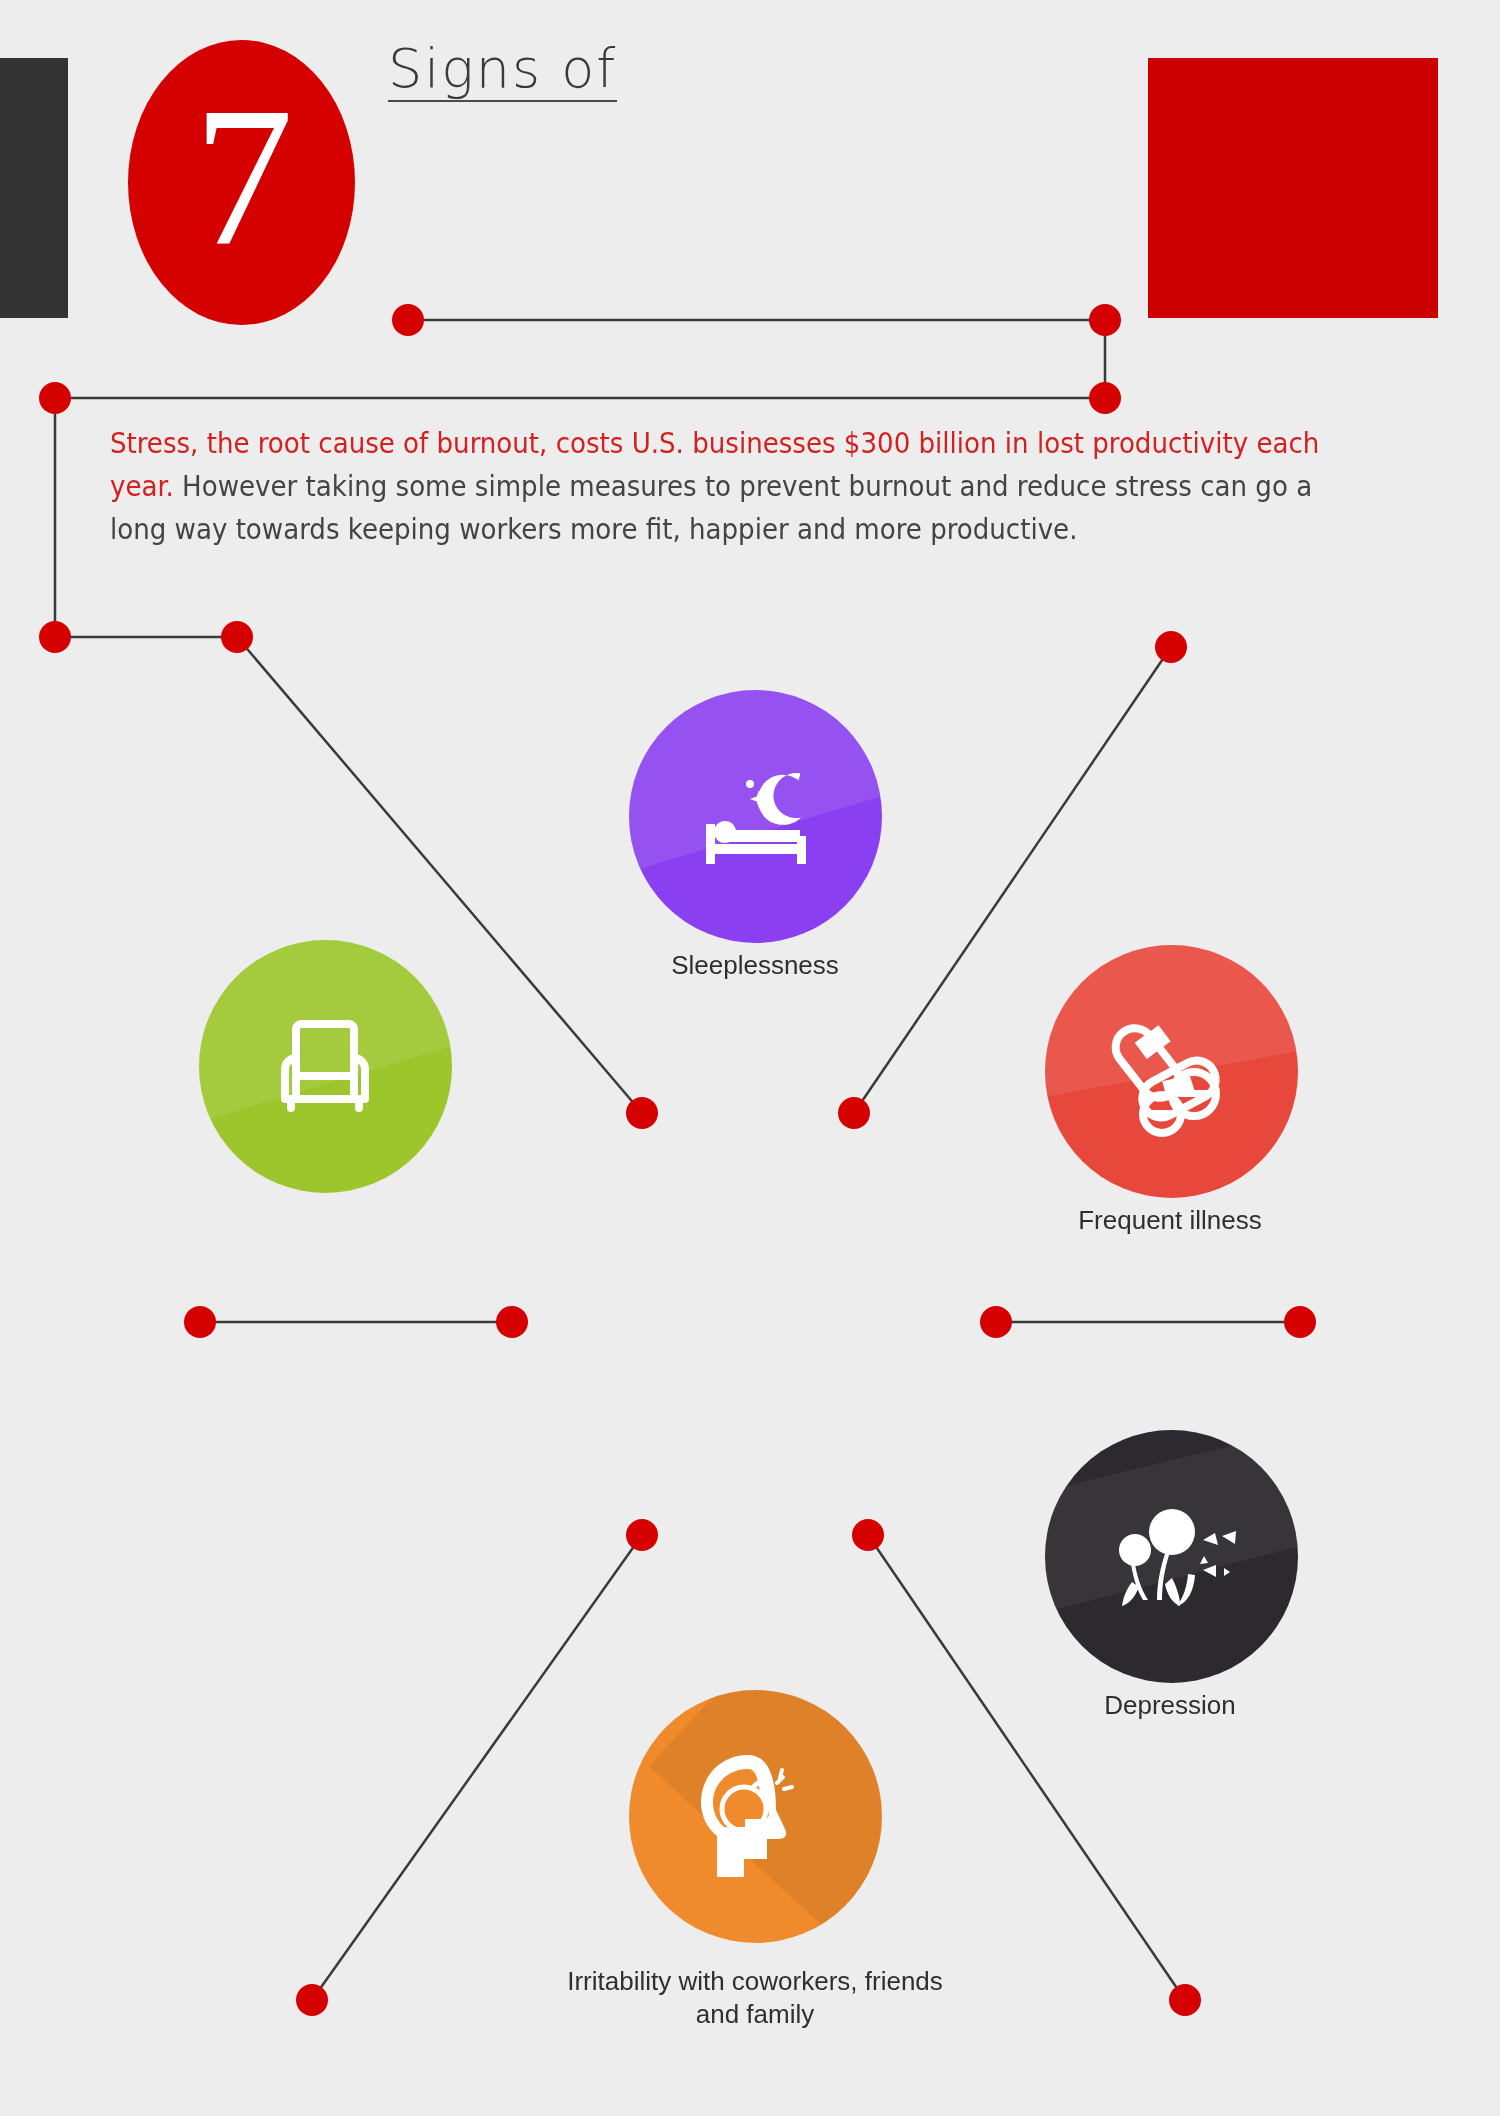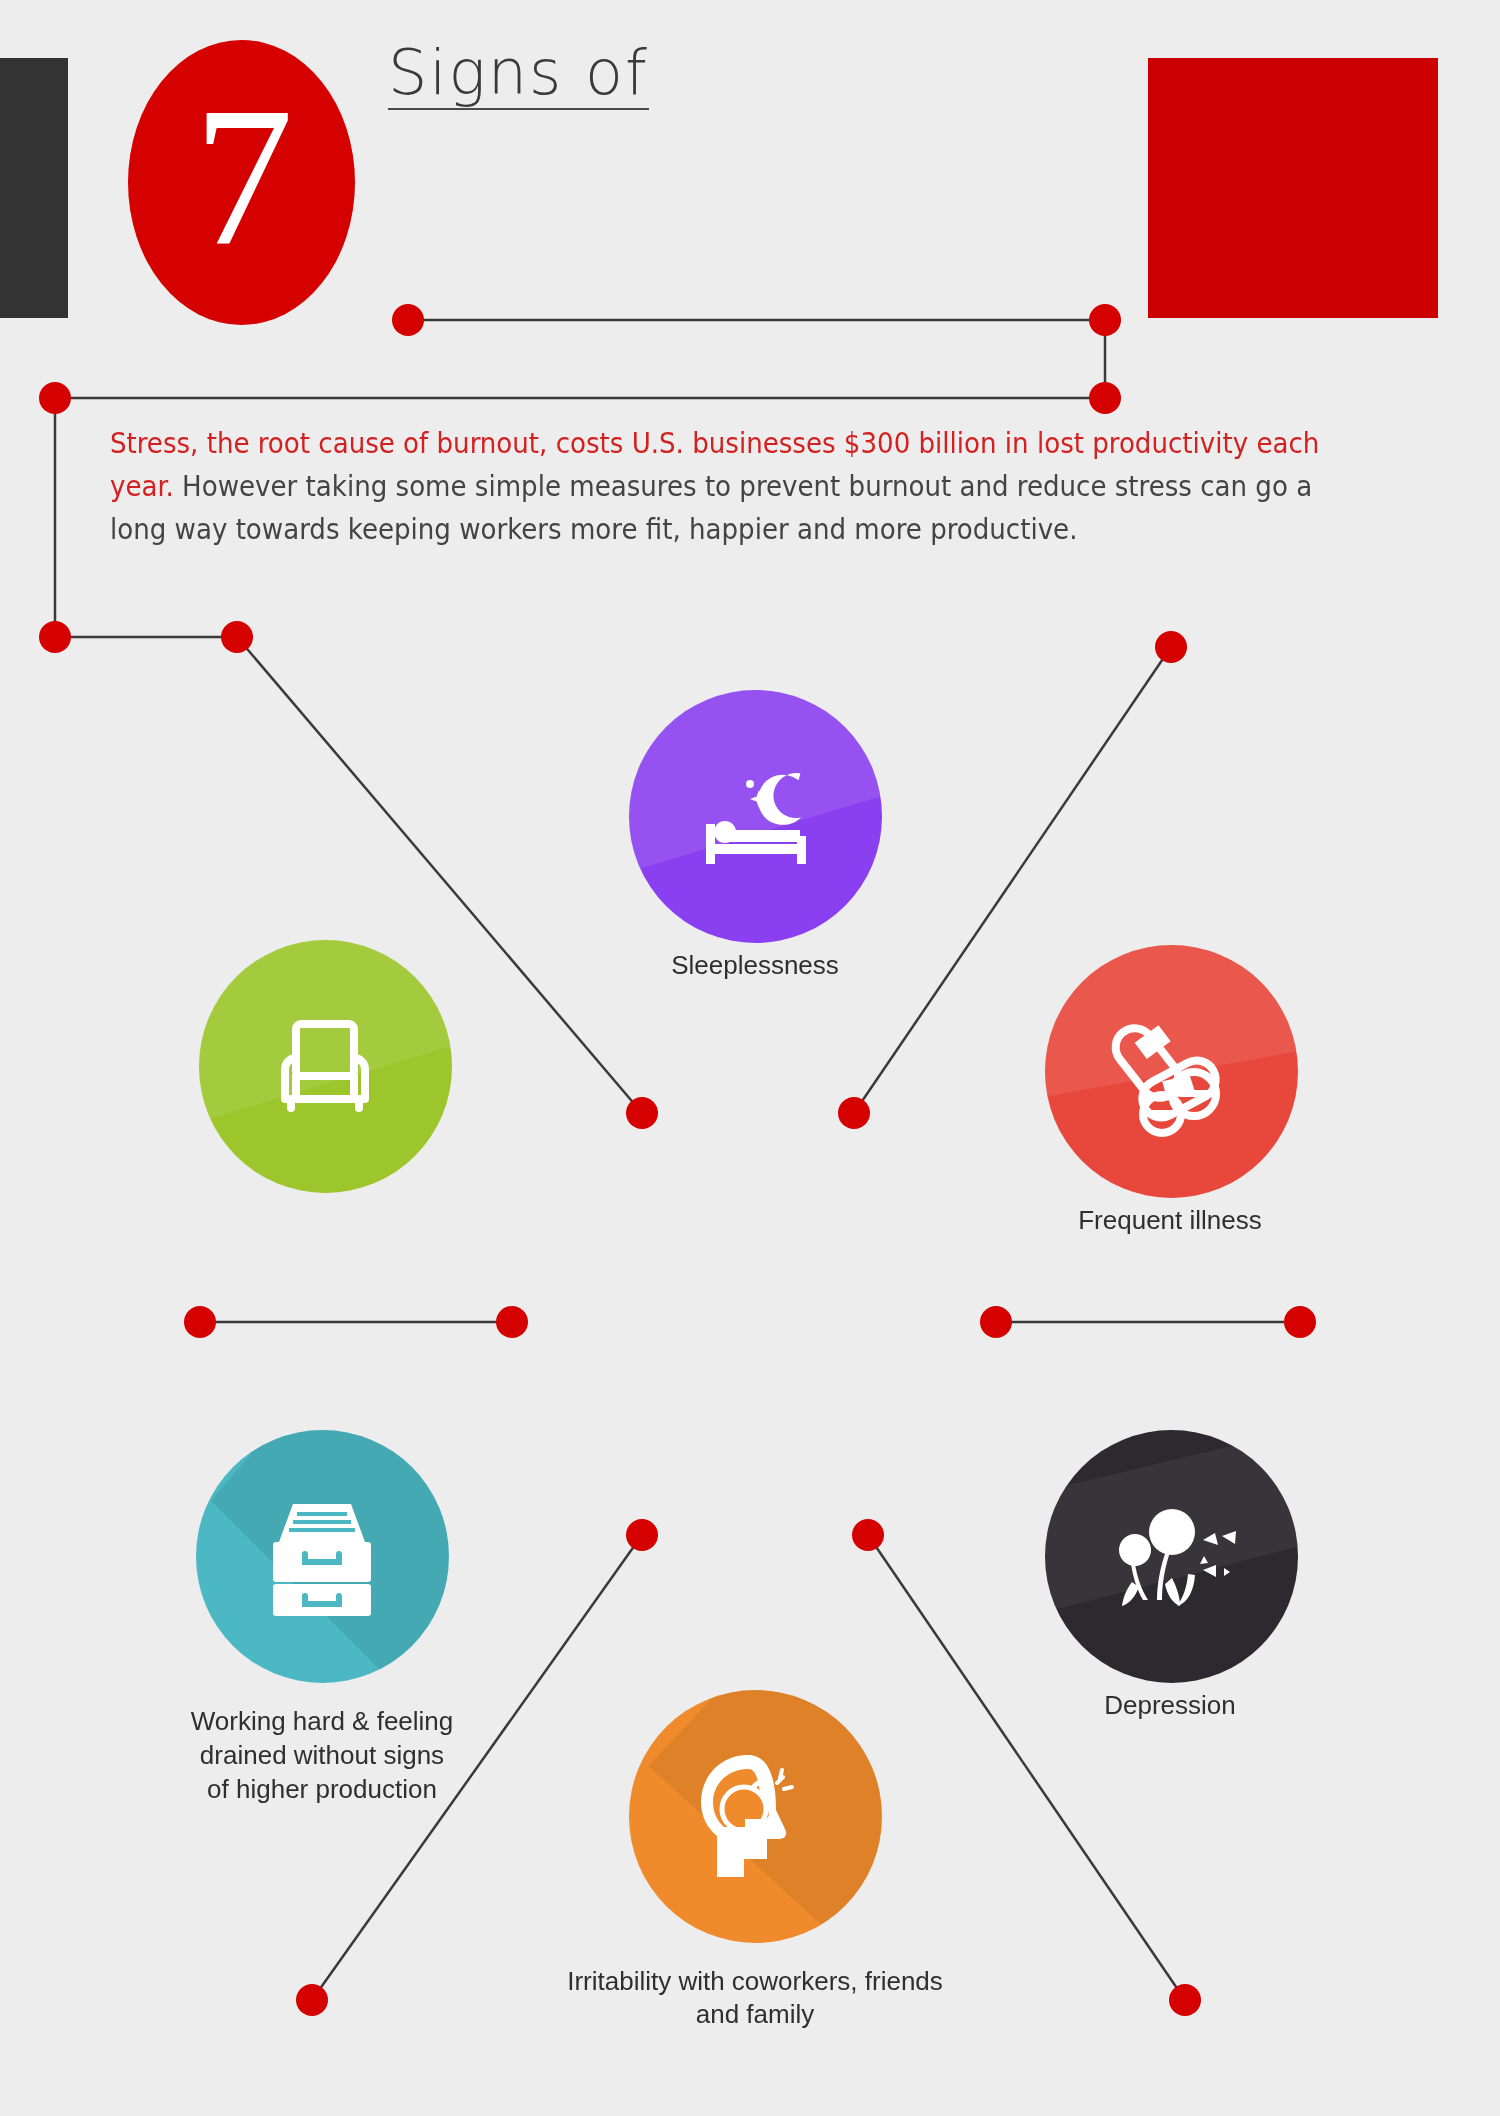--- a/index.html
+++ b/index.html
@@ -26,21 +26,21 @@
     background:#d50000; border-radius:50%;
     display:flex; align-items:center; justify-content:center;
   }
   .num-circle span {
     color:#ffffff; font-size:200px; font-weight:300; line-height:1;
     font-family:"Liberation Serif", serif; letter-spacing:-4px;
     transform:translateY(-6px);
   }
   .title-block { position:absolute; left:388px; top:42px; width:760px; }
   .title-signs {
-    font-size:62px; font-weight:300; color:#3a3a3a; letter-spacing:2px;
+    font-size:54px; font-weight:300; color:#3a3a3a; letter-spacing:2px;
     font-family:"DejaVu Sans", sans-serif;
     border-bottom:2px solid #4a4a4a; display:inline-block;
     padding-bottom:4px; line-height:1.0;text-align:center;
   }
   .title-main {
     font-size:140px; font-weight:300; color:#333333; letter-spacing:1px;
     font-family:"DejaVu Sans", sans-serif; line-height:1.12;
     margin-top:6px;
   }
 
@@ -181,40 +181,20 @@
         <path fill="#ffffff" d="M33 40l25-16 11 17-25 16z" transform="rotate(-4 45 45)"></path>
         <path fill="#ffffff" d="M62 76l28 0 2 18-29 1z" transform="rotate(-12 76 86)"></path>
         <rect fill="#ffffff" x="76" y="88" width="32" height="7" rx="3"></rect>
         <rect fill="#ffffff" x="46" y="108" width="28" height="7" rx="3"></rect>
       </svg>
     </div>
     <div class="caption">Frequent illness</div>
   </div>
 
 
-  <div class="node" style="left:152px; top:1430px; width:340px;">
-    <div class="disc" style="width:253px;height:253px;background:#4bb8c4;">
-      <div class="shade" style="background:rgba(0,0,0,0.08);clip-path:polygon(30% 0,100% 0,100% 100%,78% 100%,6% 28%);"></div>
-      <svg width="130" height="130" viewBox="0 0 130 130">
-        <g fill="#ffffff">
-          <path d="M36 12h58l14 38H22z"></path>
-          <rect x="16" y="50" width="98" height="40" rx="3"></rect>
-          <rect x="16" y="92" width="98" height="32" rx="3"></rect>
-        </g>
-        <g stroke="#4bb8c4" stroke-width="4" fill="none">
-          <path d="M40 22h50M36 30h58M32 38h66"></path>
-        </g>
-        <g fill="none" stroke="#4bb8c4" stroke-width="6" stroke-linecap="round">
-          <path d="M48 62v8h34v-8"></path>
-          <path d="M48 104v8h34v-8"></path>
-        </g>
-      </svg>
-    </div>
-    <div class="caption narrow" style="margin-top:22px; padding:0 36px;">Working hard &amp; feeling drained without signs of higher production</div>
-  </div>
 
   <div class="node" style="left:1045px; top:1430px; width:250px;">
     <div class="disc" style="width:253px;height:253px;background:#2c2a2e;">
       <div class="shade" style="background:rgba(255,255,255,0.055);clip-path:polygon(0 24%,100% 0,100% 46%,0 72%);"></div>
       <svg width="140" height="130" viewBox="0 0 140 130">
         <g fill="#ffffff">
           <circle cx="70" cy="40" r="23"></circle>
           <circle cx="33" cy="58" r="16"></circle>
           <path d="M68 60c-6 18-8 34-8 48h-5c0-16 3-32 9-49z"></path>
           <path d="M33 72c2 12 6 25 13 36h-5c-7-12-10-24-12-36z"></path>

